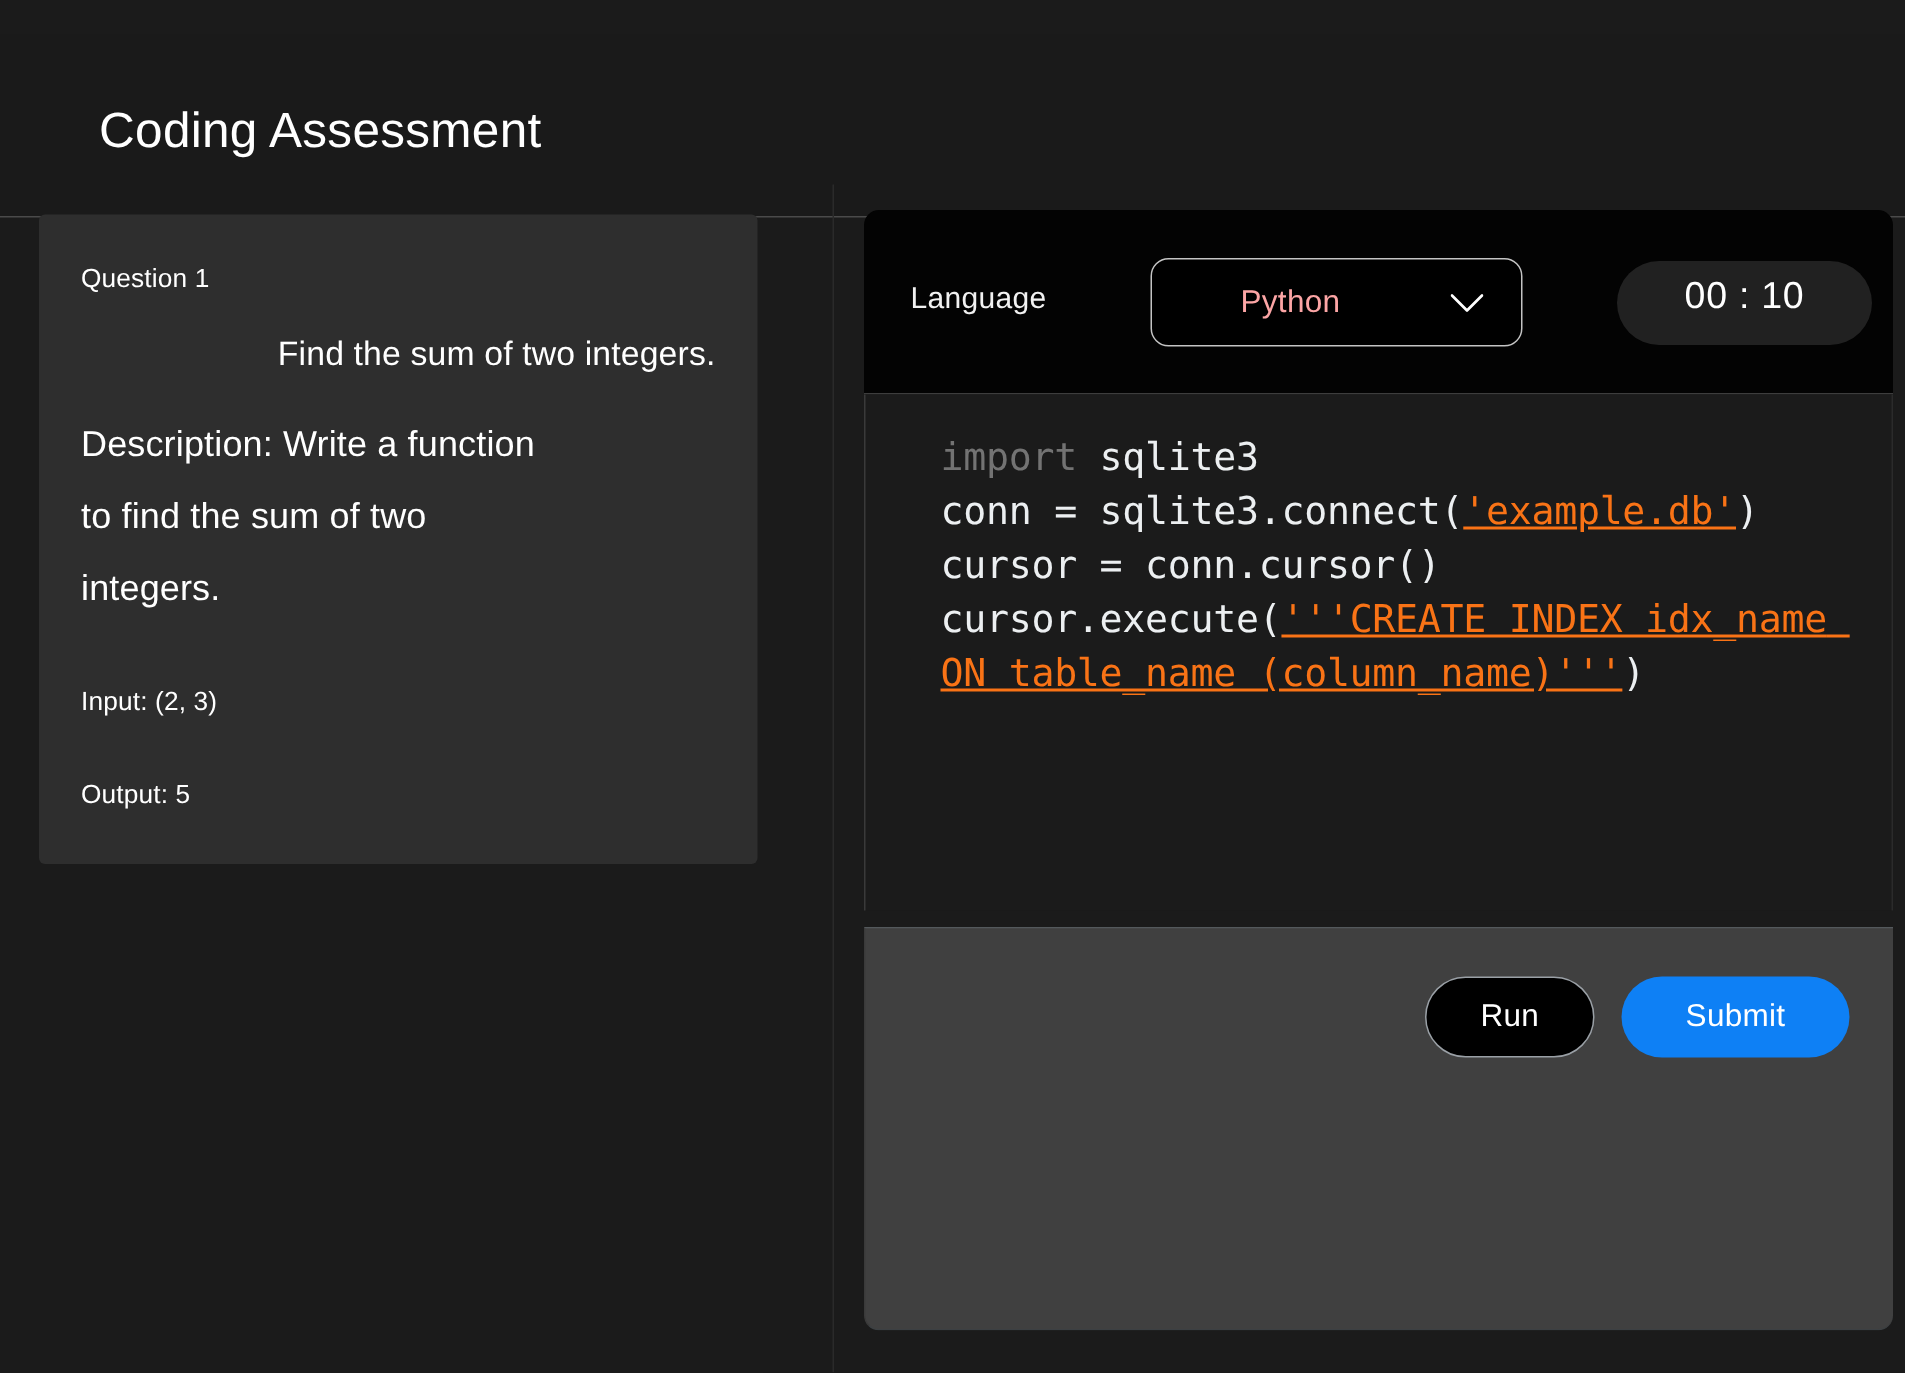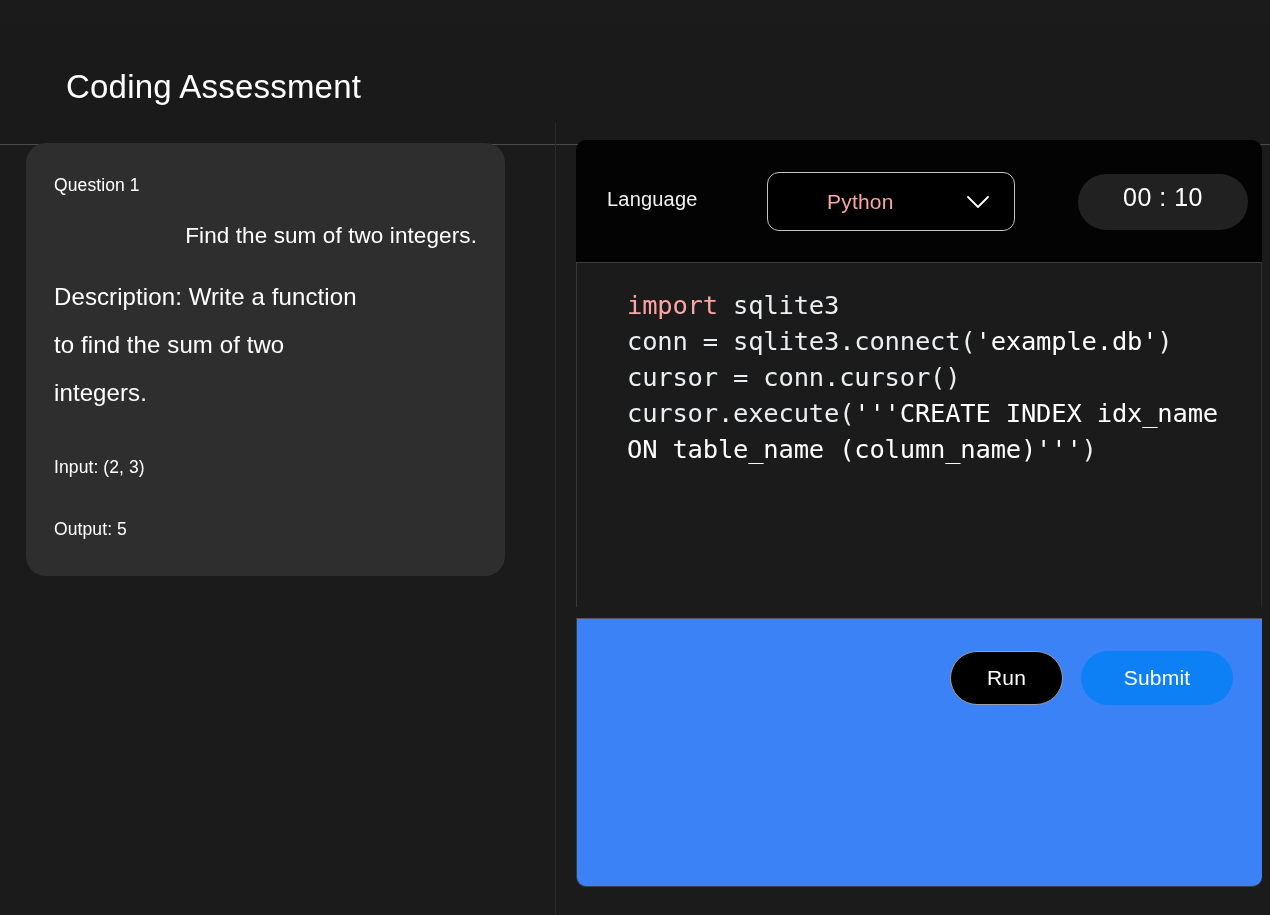--- a/index.html
+++ b/index.html
@@ -57,21 +57,21 @@
   }
 
   
   .question-card {
     position: absolute;
     left: 26px;
     top: 20px;
     width: 479px;
     min-height: 433px;
     background: #2e2e2e;
-    border-radius: 20px;
+    border-radius: 4px;
     padding: 30px 28px 18px 28px;
   }
   .q-label {
     font-size: 17.5px;
     color: #ffffff;
     line-height: 24px;
     margin-bottom: 24px;
     letter-spacing: 0.1px;
   }
   .q-summary {
@@ -192,31 +192,31 @@
   }
   .code {
     font-family: "DejaVu Sans Mono", "Liberation Mono", monospace;
     font-size: 25.5px;
     line-height: 36px;
     color: #eceff1;
     white-space: pre-wrap;
     word-break: break-word;
     letter-spacing: -0.2px;
   }
-  .tok-kw { color: #fca5a5; }
-  .tok-str { color: #ffffff; }
+  .tok-kw { color: #737373; }
+  .tok-str { color: #f97316; text-decoration: underline; }
   .tok-plain { color: #eceff1; }
 
   
   .action-panel {
     position: absolute;
     left: 0; top: 478px;
     width: 686px;
     height: 269px;
-    background: #3b82f6;
+    background: #404040;
     border-top: 1px solid #54595c;
     border-left: 1px solid #3a3a3a;
     border-bottom: 1px solid #3c4043;
     border-bottom-left-radius: 10px;
     border-bottom-right-radius: 10px;
     text-decoration: underline;
   }
   .btn-row {
     position: absolute;
     right: 29px;

